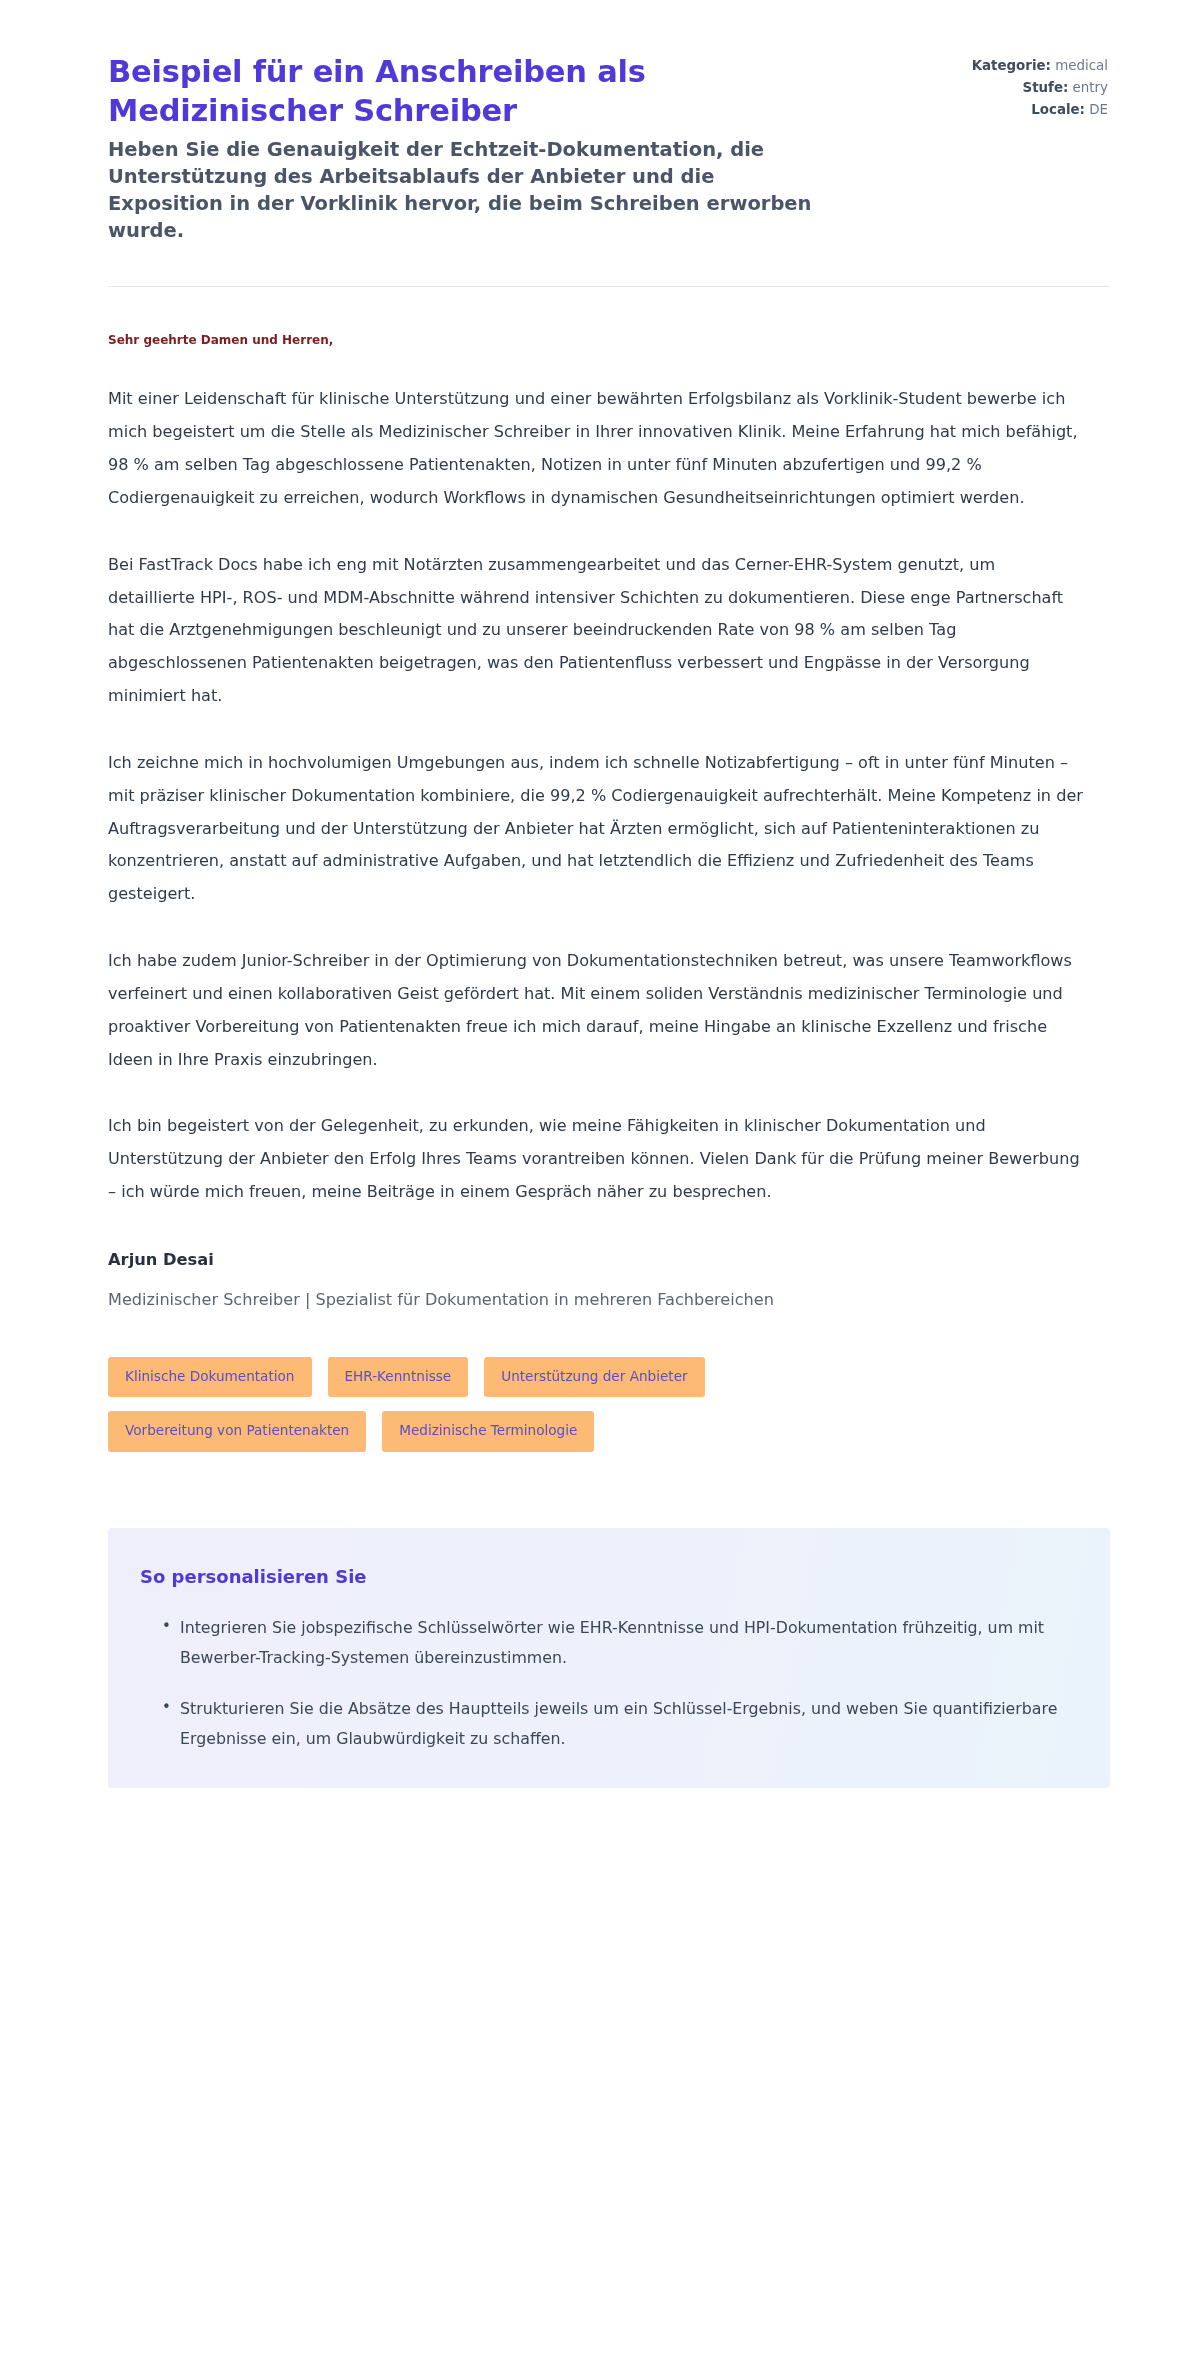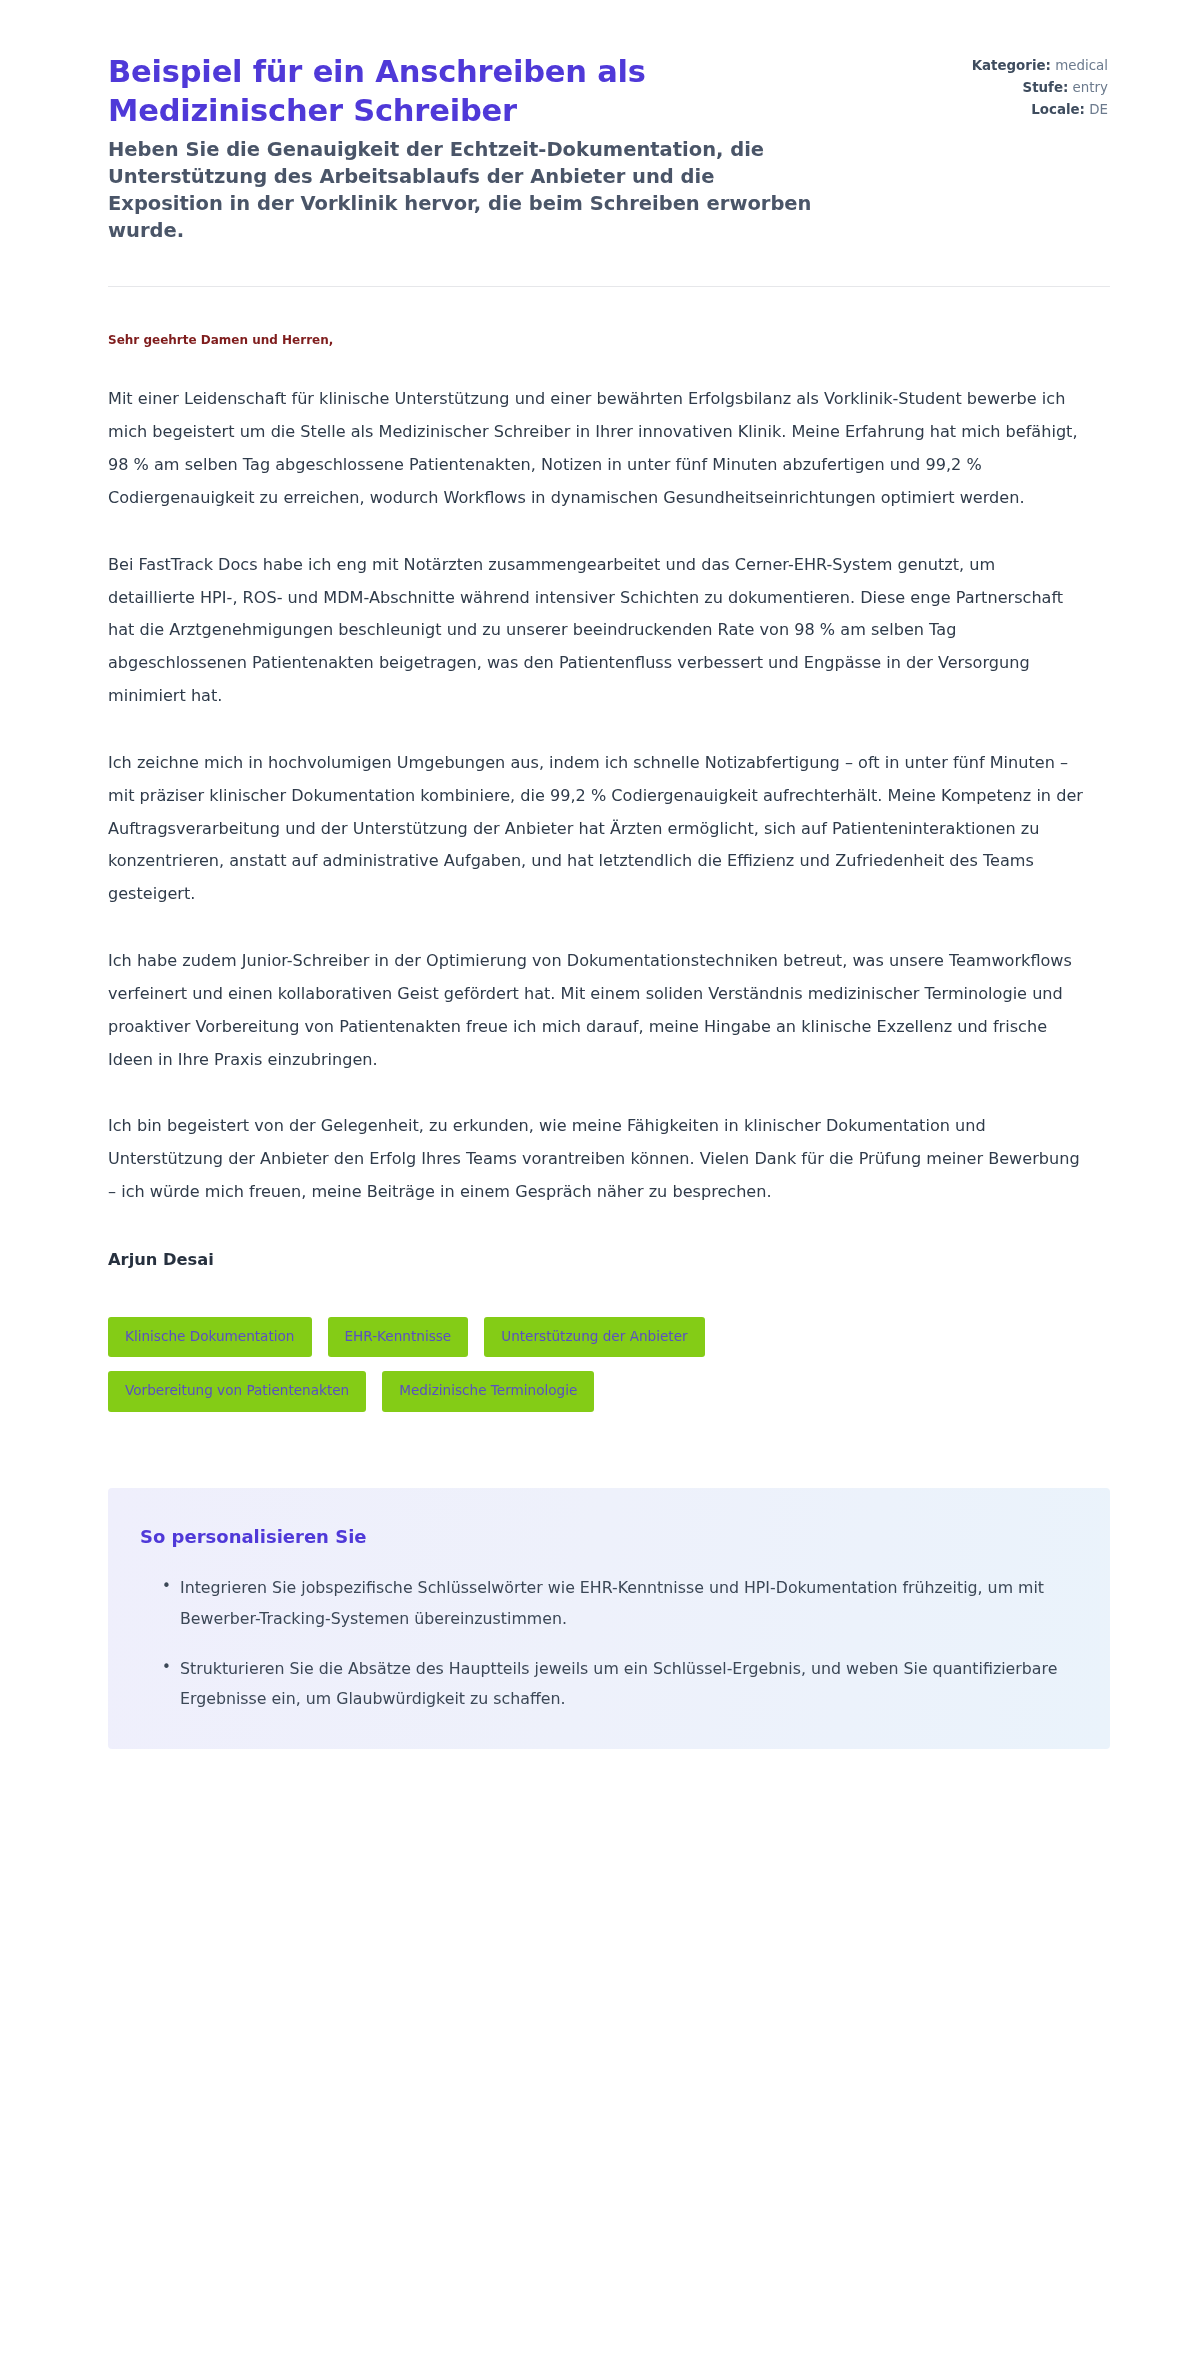--- a/index.html
+++ b/index.html
@@ -103,21 +103,21 @@
 
   
   .tags {
     margin-top: 44px;
     display: flex;
     flex-wrap: wrap;
     gap: 14px 16px;
     max-width: 760px;
   }
   .tag {
-    background: #84cc16;
+    background: #fdba74;
     color: #5a4fc4;
     border-radius: 3px;
     font-size: 13.6px;
     line-height: 1;
     padding: 13px 17px 14px 17px;
     white-space: nowrap;
   }
 
   
   .tips {
@@ -190,20 +190,21 @@
     <p class="salutation">Sehr geehrte Damen und Herren,</p>
 
     <p class="para">Mit einer Leidenschaft für klinische Unterstützung und einer bewährten Erfolgsbilanz als Vorklinik-Student bewerbe ich mich begeistert um die Stelle als Medizinischer Schreiber in Ihrer innovativen Klinik. Meine Erfahrung hat mich befähigt, 98 % am selben Tag abgeschlossene Patientenakten, Notizen in unter fünf Minuten abzufertigen und 99,2 % Codiergenauigkeit zu erreichen, wodurch Workflows in dynamischen Gesundheitseinrichtungen optimiert werden.</p>
     <p class="para">Bei FastTrack Docs habe ich eng mit Notärzten zusammengearbeitet und das Cerner-EHR-System genutzt, um detaillierte HPI-, ROS- und MDM-Abschnitte während intensiver Schichten zu dokumentieren. Diese enge Partnerschaft hat die Arztgenehmigungen beschleunigt und zu unserer beeindruckenden Rate von 98 % am selben Tag abgeschlossenen Patientenakten beigetragen, was den Patientenfluss verbessert und Engpässe in der Versorgung minimiert hat.</p>
     <p class="para">Ich zeichne mich in hochvolumigen Umgebungen aus, indem ich schnelle Notizabfertigung – oft in unter fünf Minuten – mit präziser klinischer Dokumentation kombiniere, die 99,2 % Codiergenauigkeit aufrechterhält. Meine Kompetenz in der Auftragsverarbeitung und der Unterstützung der Anbieter hat Ärzten ermöglicht, sich auf Patienteninteraktionen zu konzentrieren, anstatt auf administrative Aufgaben, und hat letztendlich die Effizienz und Zufriedenheit des Teams gesteigert.</p>
     <p class="para">Ich habe zudem Junior-Schreiber in der Optimierung von Dokumentationstechniken betreut, was unsere Teamworkflows verfeinert und einen kollaborativen Geist gefördert hat. Mit einem soliden Verständnis medizinischer Terminologie und proaktiver Vorbereitung von Patientenakten freue ich mich darauf, meine Hingabe an klinische Exzellenz und frische Ideen in Ihre Praxis einzubringen.</p>
     <p class="para">Ich bin begeistert von der Gelegenheit, zu erkunden, wie meine Fähigkeiten in klinischer Dokumentation und Unterstützung der Anbieter den Erfolg Ihres Teams vorantreiben können. Vielen Dank für die Prüfung meiner Bewerbung – ich würde mich freuen, meine Beiträge in einem Gespräch näher zu besprechen.</p>
 
     <div class="signature">
       <p class="sig-name">Arjun Desai</p>
+      <p class="sig-role">Medizinischer Schreiber | Spezialist für Dokumentation in mehreren Fachbereichen</p>
     </div>
 
     <div class="tags">
       <span class="tag">Klinische Dokumentation</span>
       <span class="tag">EHR-Kenntnisse</span>
       <span class="tag">Unterstützung der Anbieter</span>
       <span class="tag">Vorbereitung von Patientenakten</span>
       <span class="tag">Medizinische Terminologie</span>
     </div>
 

